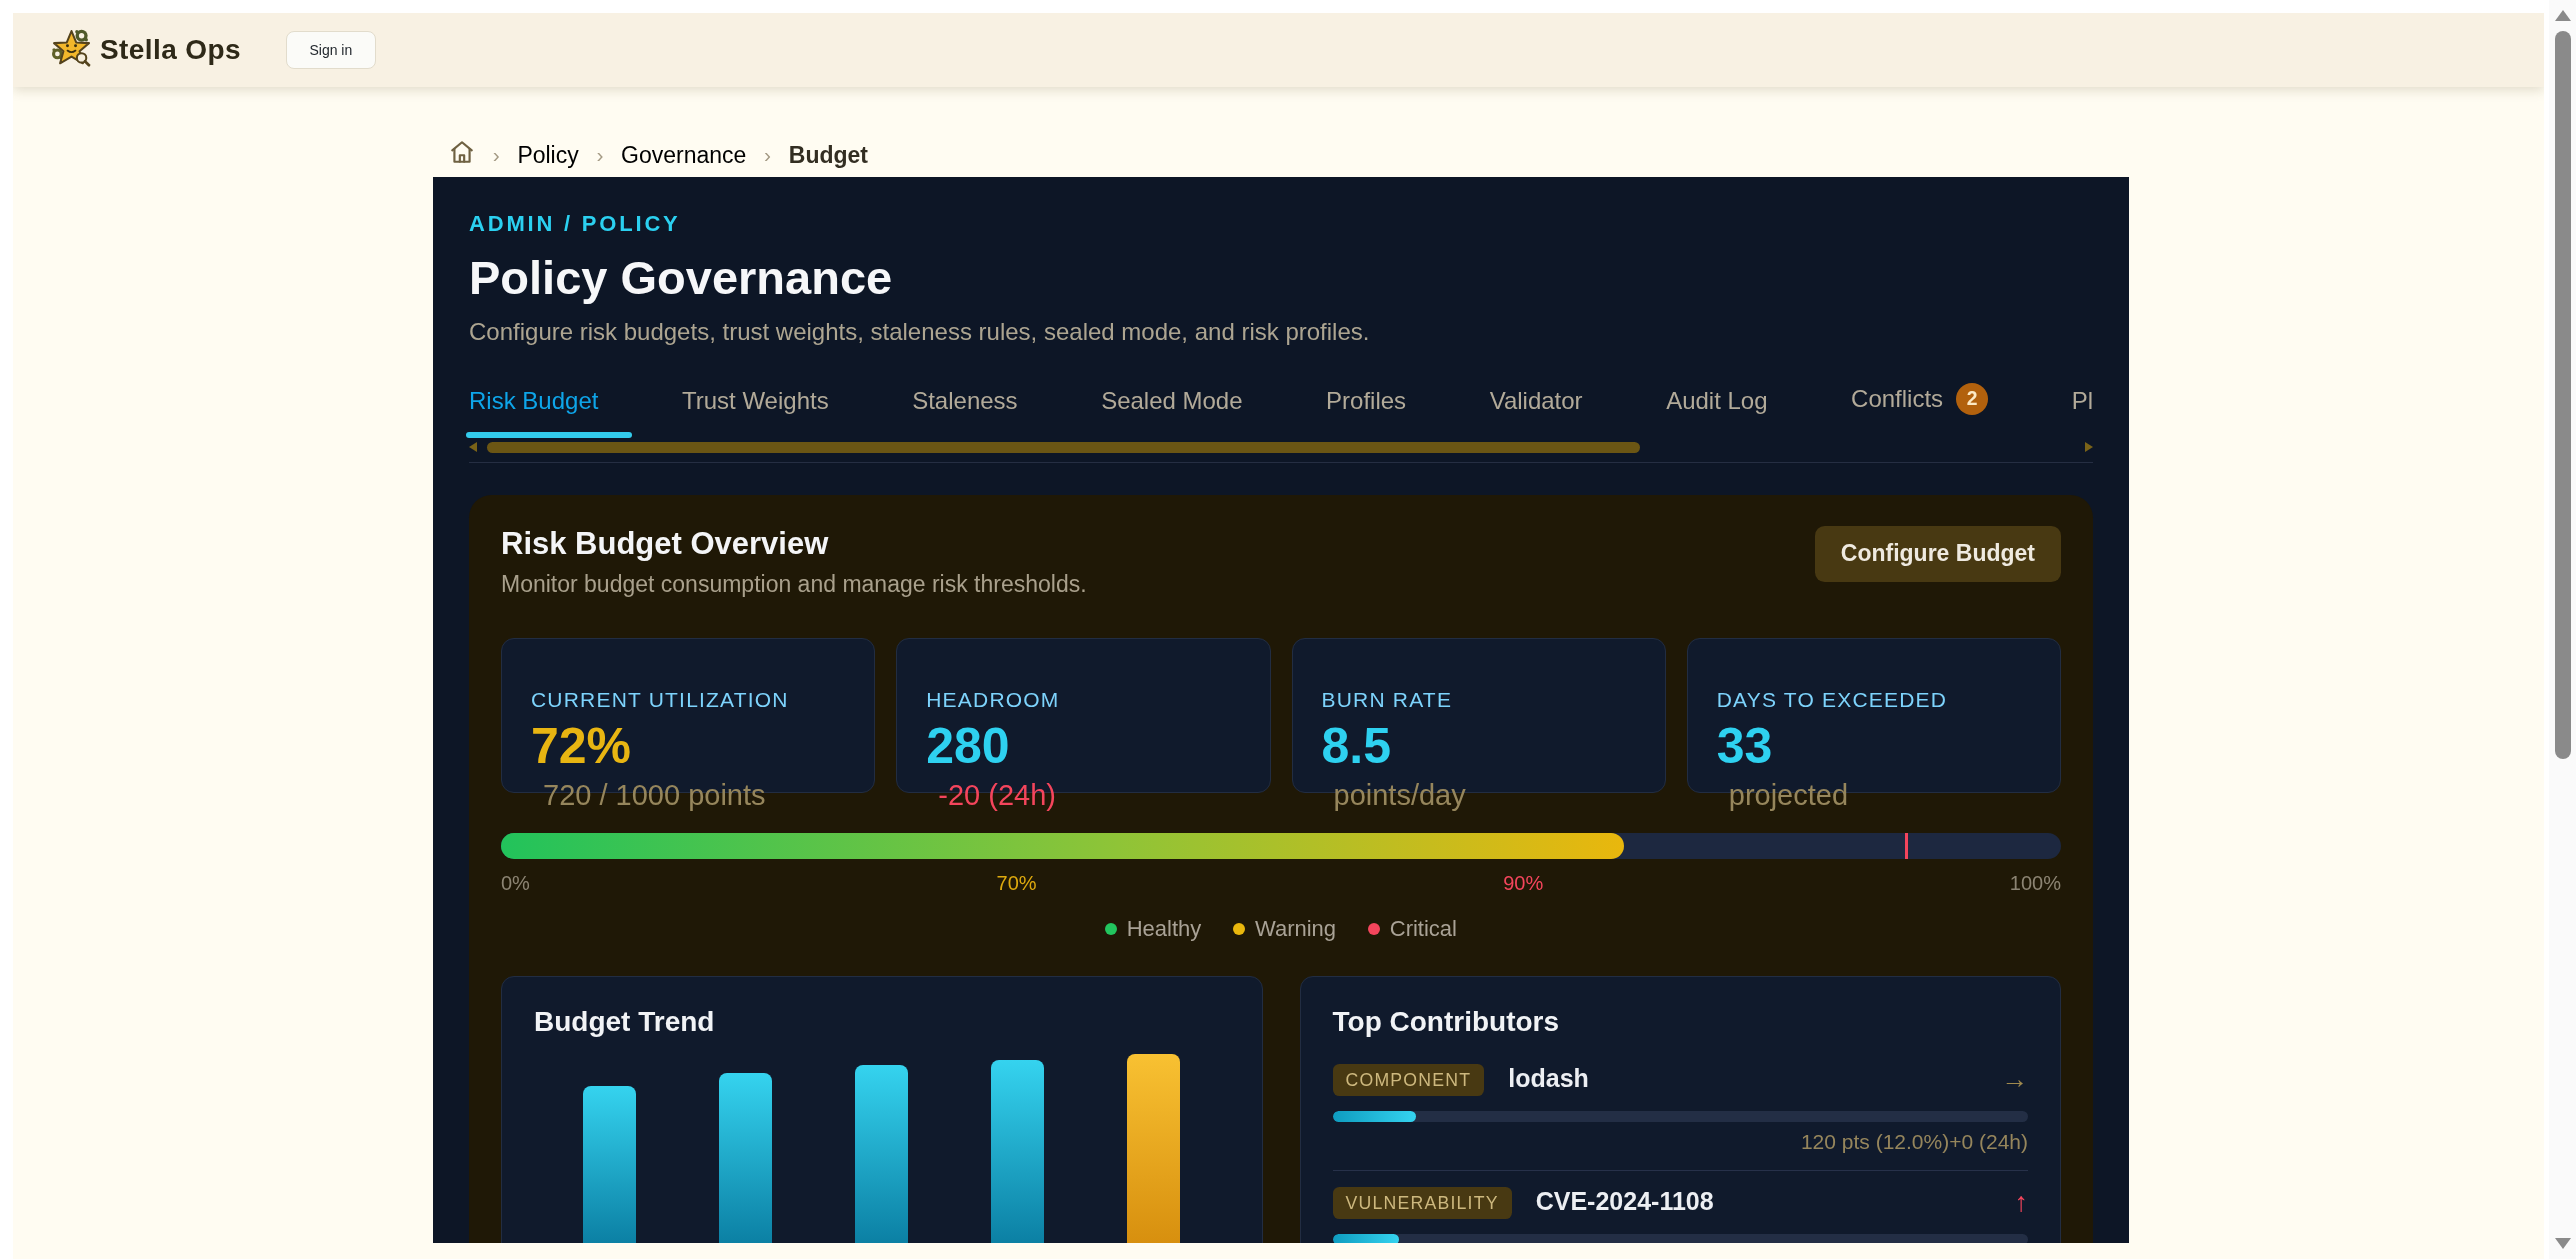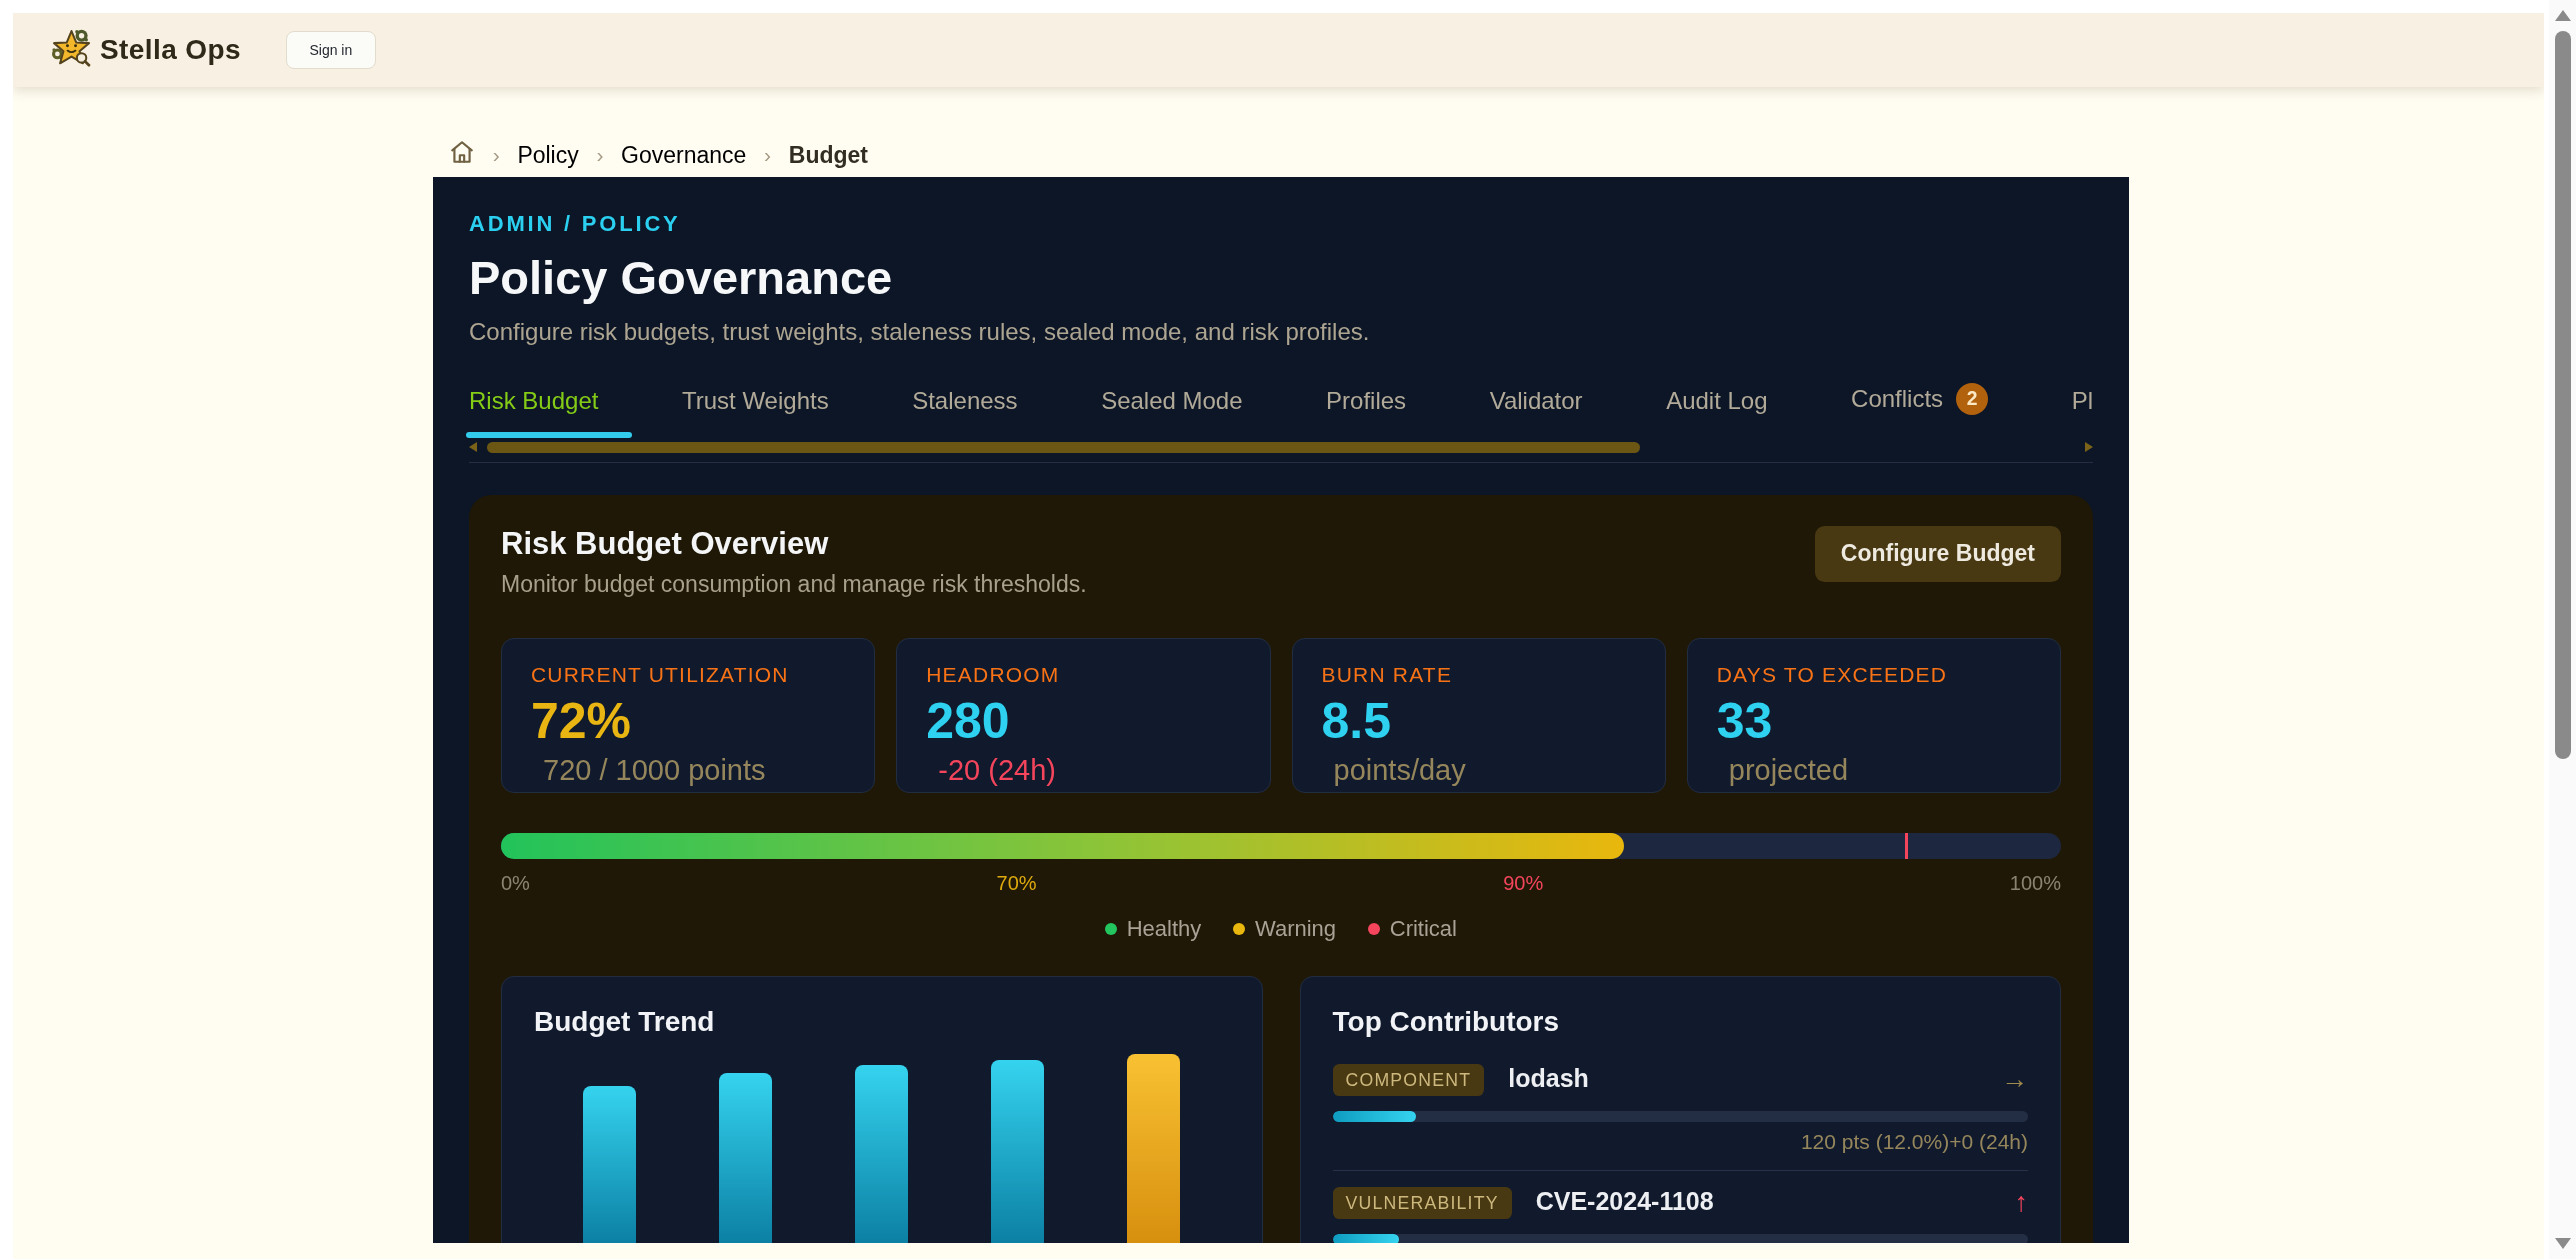--- a/index.html
+++ b/index.html
@@ -31,21 +31,21 @@
     background: #0D1626; overflow: hidden; padding: 34px 36px 0; }
 
   .eyebrow { font-size: 22px; font-weight: bold; letter-spacing: 2.8px; color: #2BD0F0; }
   .page-title { margin-top: 13px; font-size: 47px; font-weight: bold; color: #F6F7F9; }
   .page-sub { margin-top: 13px; font-size: 24px; color: #ADA591; }
 
   
   .tabs { margin-top: 37px; display: flex; justify-content: space-between; align-items: flex-end; }
   .tab { position: relative; font-size: 24px; color: #B2AA99; padding-bottom: 22.5px;
     cursor: pointer; white-space: nowrap; display: flex; align-items: center; gap: 13px; }
-  .tab.active { color: #84cc16; text-align: center; }
+  .tab.active { color: #0ea5e9; text-align: center; }
   .tab.active::after { content: ""; position: absolute; left: -3.2px; bottom: 0;
     width: calc(100% + 37px); height: 5.6px; background: #33CBEC; border-radius: 3.2px; }
   .tab-badge { display: inline-flex; align-items: center; justify-content: center;
     width: 32px; height: 32px; border-radius: 50%; background: #B2610D; color: #FCE9C4;
     font-size: 19.3px; font-weight: bold; }
 
   .tabs-scrollbar { position: relative; margin-top: 3.2px; height: 14.5px; }
   .tsb-arrow { position: absolute; top: 1.6px; width: 0; height: 0; border-style: solid; }
   .tsb-left  { left: 0; border-width: 5.6px 8.9px 5.6px 0; border-color: transparent #7A6318 transparent transparent; }
   .tsb-right { right: 0; border-width: 5.6px 0 5.6px 8.9px; border-color: transparent transparent transparent #7A6318; }
@@ -58,21 +58,21 @@
     padding: 31px 32px 48px; height: 998px; }
   .ov-head { display: flex; justify-content: space-between; align-items: flex-start; }
   .ov-title { font-size: 31px; font-weight: bold; color: #F4F5F7; }
   .ov-sub { margin-top: 9.7px; font-size: 23px; color: #A9A08C; }
   .configure-btn { background: #483912; color: #EFEAE0; border: none; border-radius: 9.7px;
     padding: 14.5px 26px; font-size: 23px; font-weight: 600; cursor: pointer; }
 
   .stats-grid { margin-top: 40px; display: grid; grid-template-columns: repeat(4, 1fr); gap: 21px; }
   .stat-card { background: #101A2C; border: 0.8px solid #222D42; border-radius: 13px;
     padding: 24px 29px; height: 155px; }
-  .stat-label { font-size: 21px; letter-spacing: 1.2px; color: #f97316; }
+  .stat-label { font-size: 21px; letter-spacing: 1.2px; color: #7dd3fc; margin-top: 25px; }
   .stat-value { margin-top: 8px; font-size: 50px; font-weight: bold; line-height: 1.05; }
   .stat-sub { margin-top: 6.4px; font-size: 29px; margin-left: 12px; }
   .amber { color: #E8B512; } .cyan { color: #2ED1F0; }
   .tan { color: #96865C; } .red { color: #F4455C; }
 
   
   .gauge { margin-top: 40px; }
   .gauge-track { position: relative; height: 26px; border-radius: 13px; background: #1D2840; }
   .gauge-fill { position: absolute; left: 0; top: 0; height: 100%; border-radius: 13px;
     background: linear-gradient(90deg, #22C35B, #8FC437 55%, #E9B70D); }

